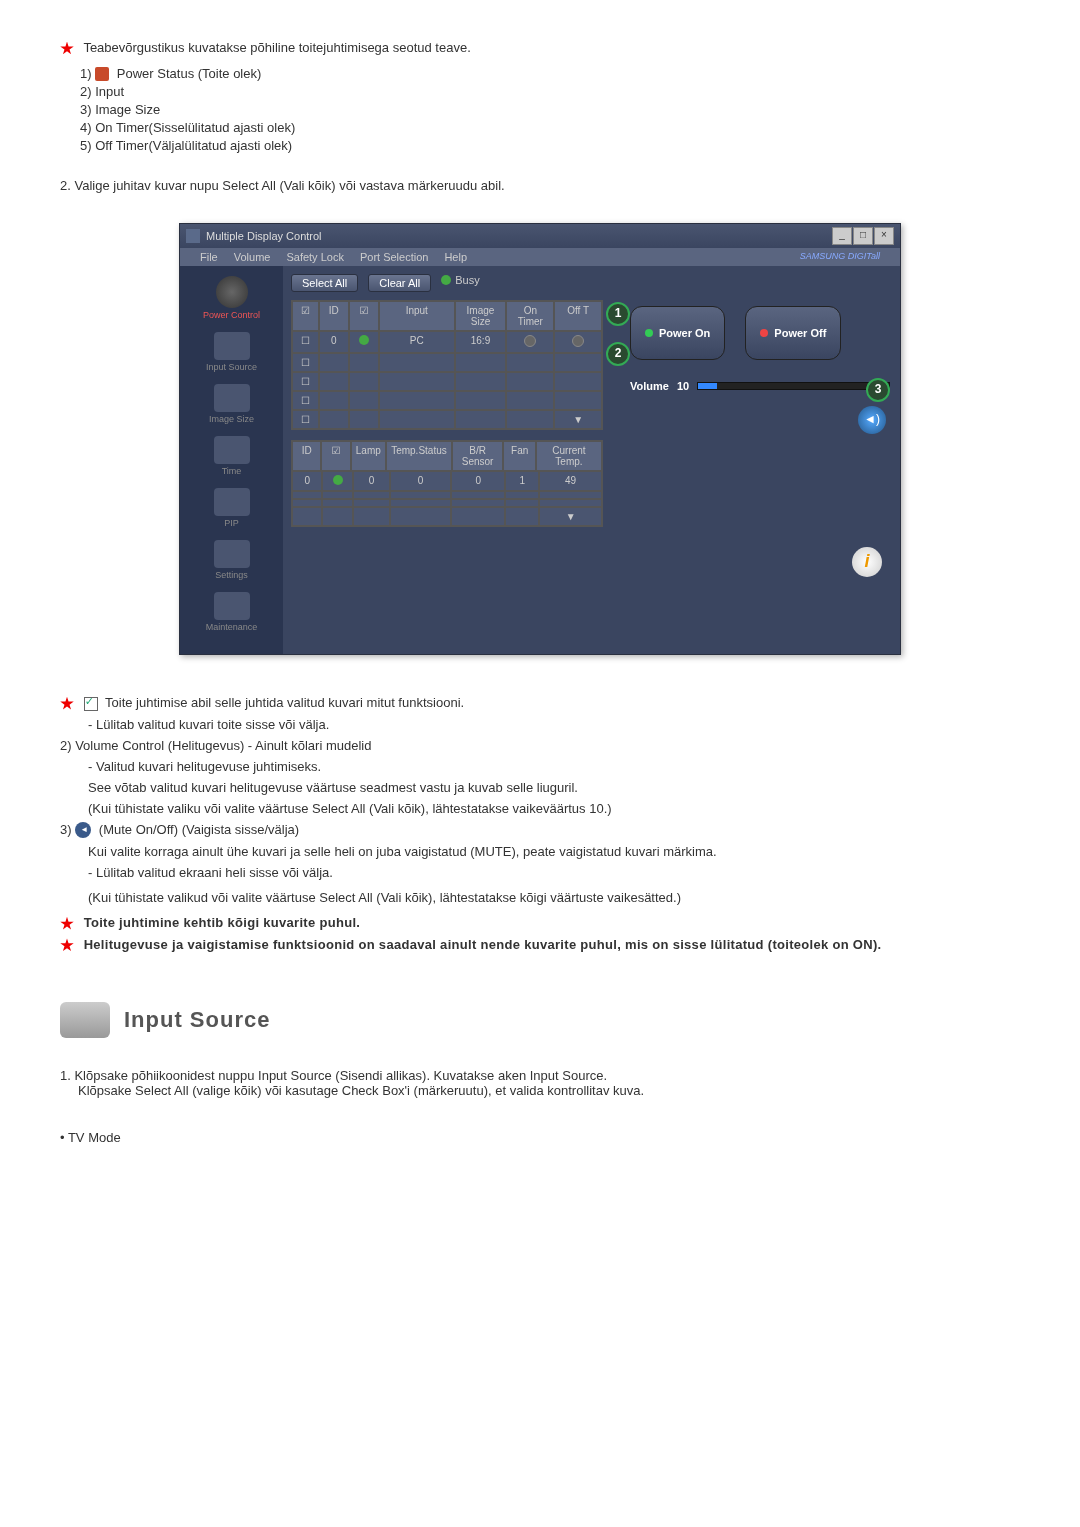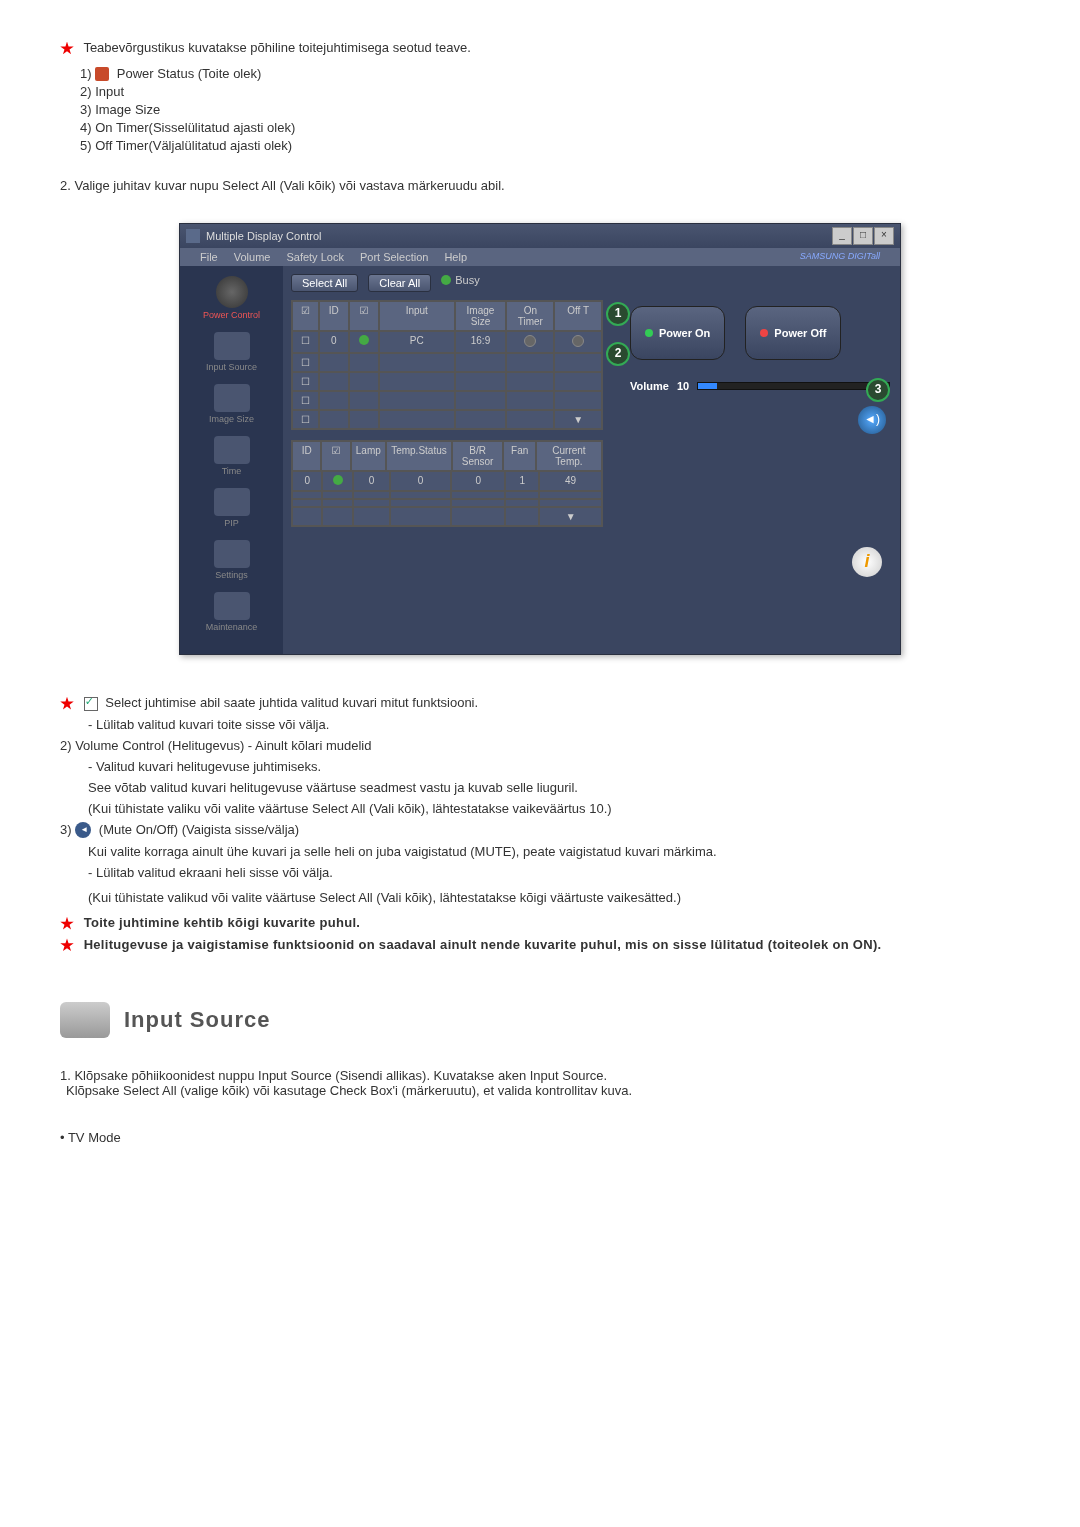--- a/index.html
+++ b/index.html
@@ -467,21 +467,21 @@
 
       <div class="footer-i">i</div>
     </div>
   </div>
 </div>
 
 <div class="desc-block">
   <div>
     <span class="star-bullet"></span>
     <span class="checkbox-icon"></span>
-    <span>Select juhtimise abil saate juhtida valitud kuvari mitut funktsiooni.</span>
+    <span>Toite juhtimise abil selle juhtida valitud kuvari mitut funktsiooni.</span>
   </div>
   <div class="sub-indent">- Lülitab valitud kuvari toite sisse või välja.</div>
   <div>2)  Volume Control (Helitugevus) - Ainult kõlari mudelid</div>
   <div class="sub-indent">- Valitud kuvari helitugevuse juhtimiseks.</div>
   <div class="sub-indent">See võtab valitud kuvari helitugevuse väärtuse seadmest vastu ja kuvab selle liuguril.</div>
   <div class="sub-indent">(Kui tühistate valiku või valite väärtuse Select All (Vali kõik), lähtestatakse vaikeväärtus 10.)</div>
   <div>
     <span>3)</span>
     <span class="mute-icon-sm"></span>
     <span> (Mute On/Off) (Vaigista sisse/välja)</span>
@@ -499,14 +499,14 @@
     <span class="emph">Helitugevuse ja vaigistamise funktsioonid on saadaval ainult nende kuvarite puhul, mis on sisse lülitatud (toiteolek on ON).</span>
   </div>
 </div>
 
 <div class="section-header">
   <div class="section-icon"></div>
   <div class="section-title">Input Source</div>
 </div>
 
 <div>1.  Klõpsake põhiikoonidest nuppu Input Source (Sisendi allikas). Kuvatakse aken Input Source.</div>
-<div style="margin-left:6px">Klõpsake Select All (valige kõik) või kasutage Check Box'i (märkeruutu), et valida kontrollitav kuva.</div>
+<div style="margin-left:18px">Klõpsake Select All (valige kõik) või kasutage Check Box'i (märkeruutu), et valida kontrollitav kuva.</div>
 <div style="margin-top:32px">• TV Mode</div>
 
 </body></html>

